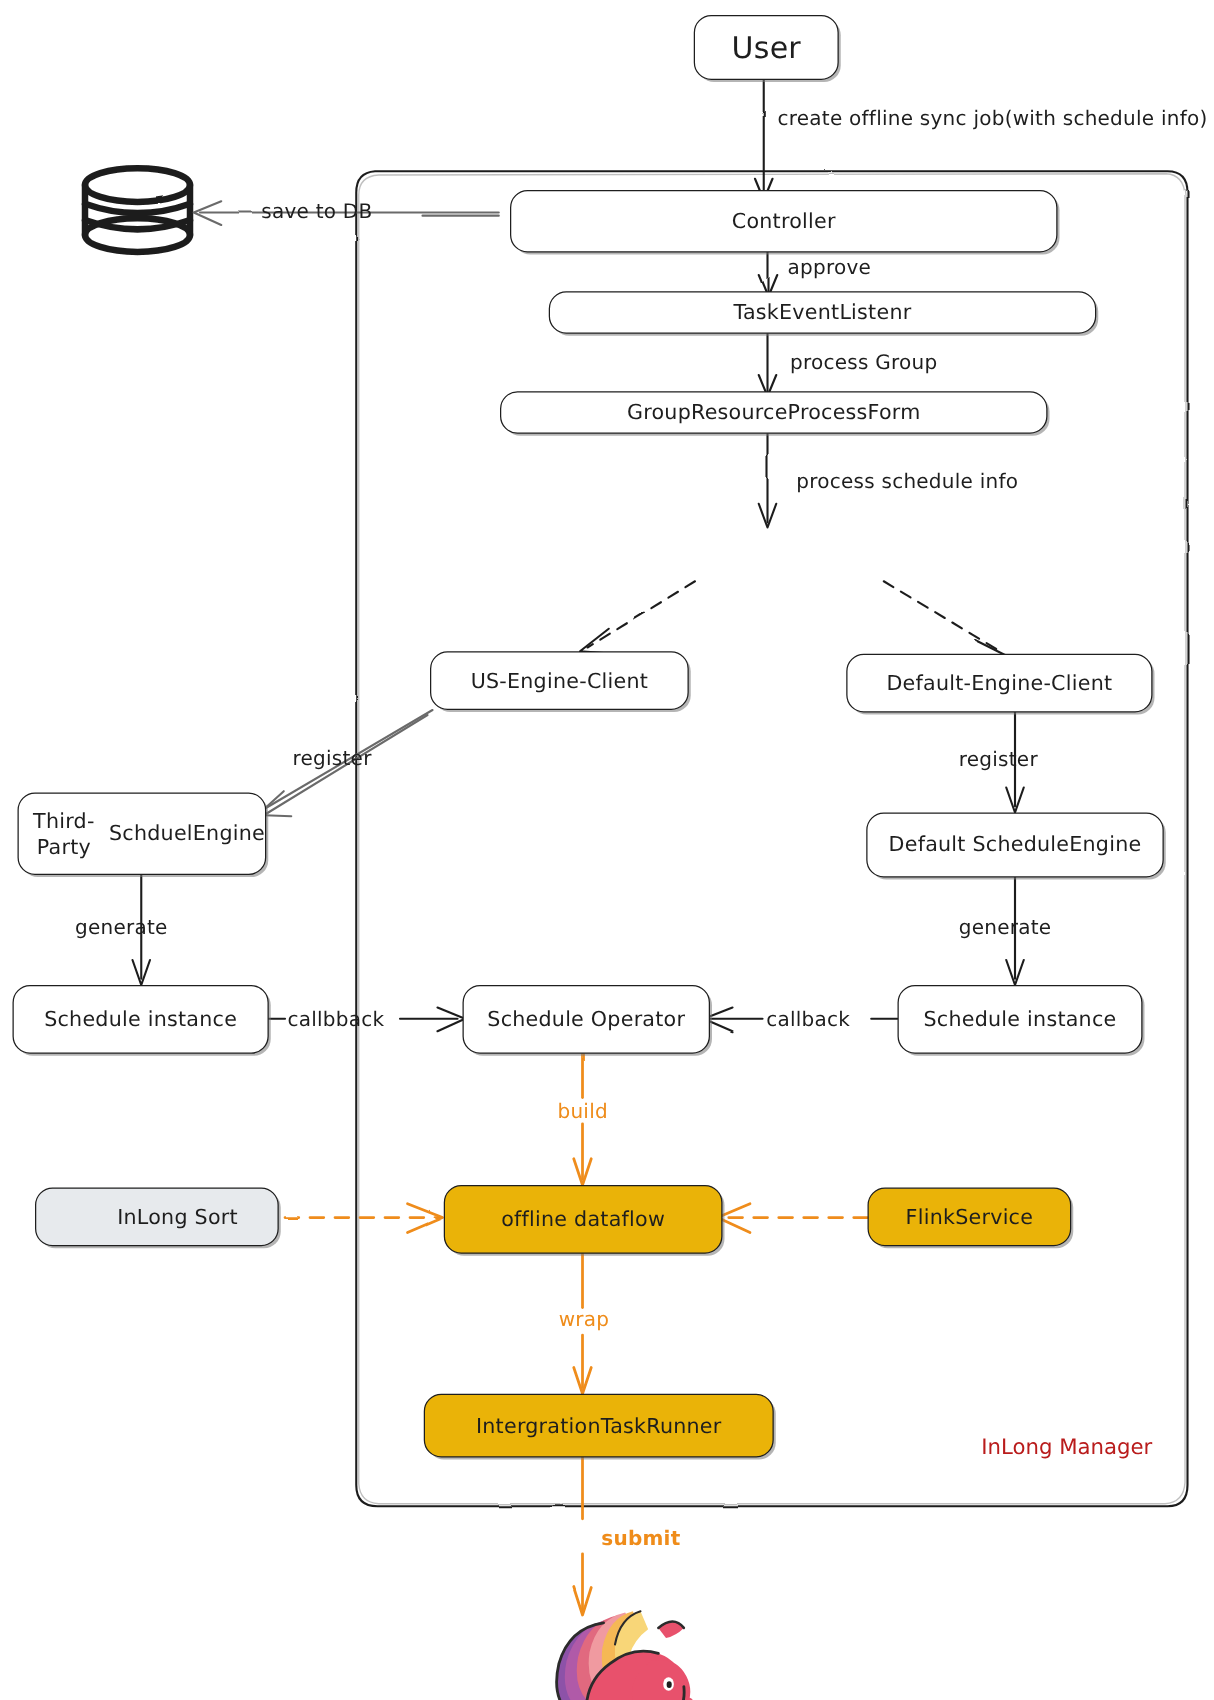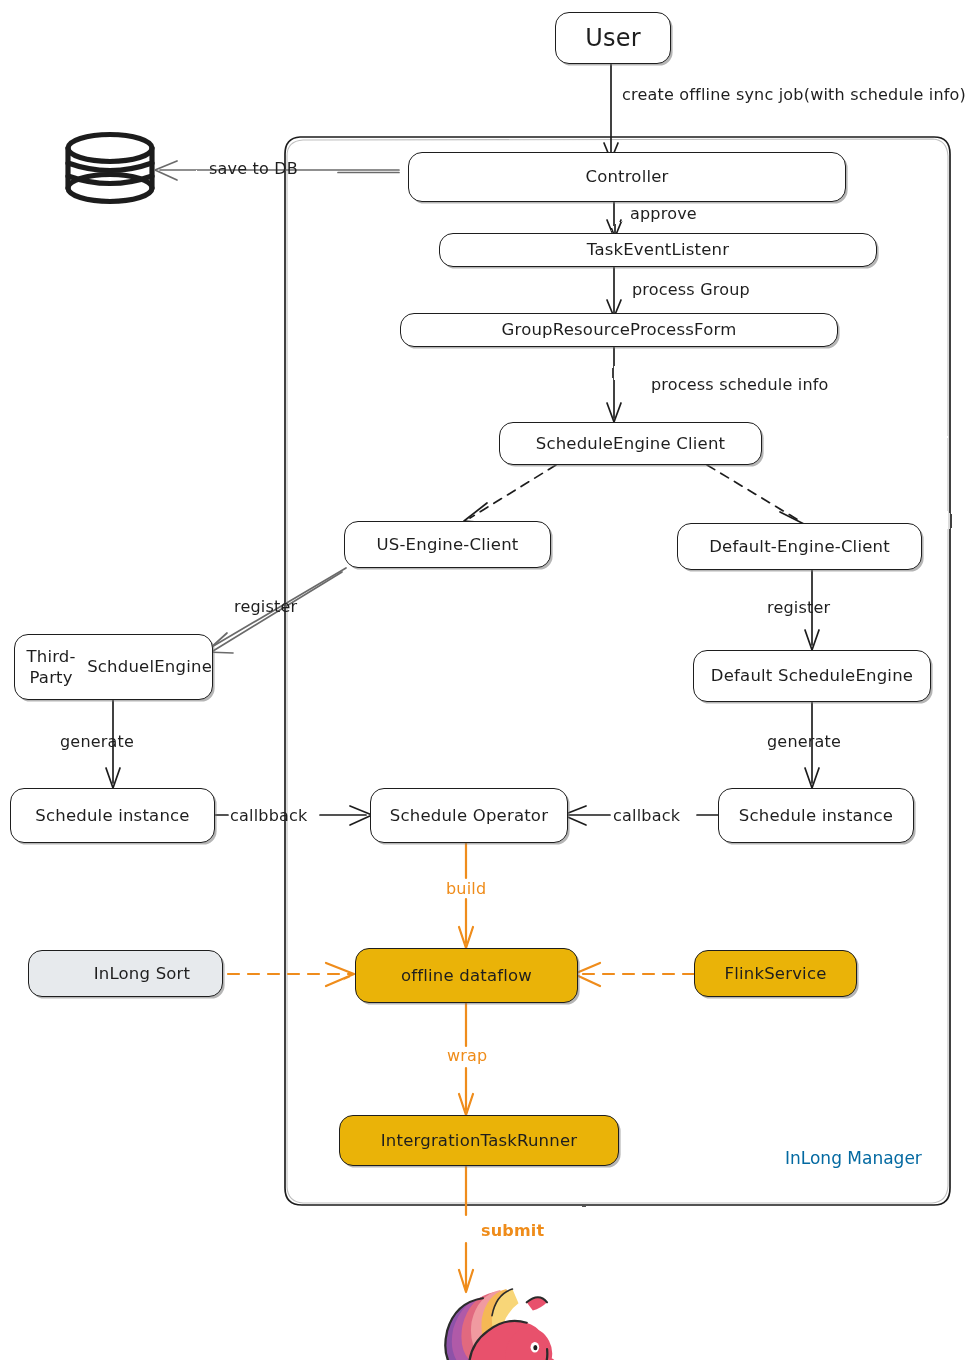--- a/index.html
+++ b/index.html
@@ -52,21 +52,21 @@
     position: absolute;
     color: #1e1e1e;
     font-size: 16px;
     white-space: nowrap;
     letter-spacing: 0.2px;
   }
   .edge-label.orange { color: #ef8c1a; }
   .container-label {
     position: absolute;
     font-size: 17px;
-    color: #0369a1;
+    color: #b91c1c;
     white-space: nowrap;
   }
 </style>
 </head>
 <body>
 
 <div id="canvas">
 
   <svg class="layer" viewBox="0 0 971 1360">
     <defs>
@@ -249,23 +249,20 @@
   </div>
 
   <div class="node" style="left:400px; top:233px; width:438px; height:34px;margin-left:39px;">
     <span>TaskEventListenr</span>
   </div>
 
   <div class="node" style="left:400px; top:313px; width:438px; height:34px;">
     <span>GroupResourceProcessForm</span>
   </div>
 
-  <div class="node" style="left:499px; top:422px; width:263px; height:43px;">
-    <span>ScheduleEngine Client</span>
-  </div>
 
   <div class="node" style="left:344px; top:521px; width:207px; height:47px;">
     <span>US-Engine-Client</span>
   </div>
 
   <div class="node" style="left:677px; top:523px; width:245px; height:47px;">
     <span>Default-Engine-Client</span>
   </div>
 
   <div class="node" style="left:14px; top:634px; width:199px; height:66px; line-height:1.3;">
@@ -314,21 +311,21 @@
   </div>
 
   <div class="edge-label" style="left:630px; top:204px;">
     <span>approve</span>
   </div>
 
   <div class="edge-label" style="left:632px; top:280px;">
     <span>process Group</span>
   </div>
 
-  <div class="edge-label" style="left:637px; top:375px;margin-left:14px;">
+  <div class="edge-label" style="left:637px; top:375px;">
     <span>process schedule info</span>
   </div>
 
   <div class="edge-label" style="left:234px; top:597px;">
     <span>register</span>
   </div>
 
   <div class="edge-label" style="left:767px; top:598px;">
     <span>register</span>
   </div>

